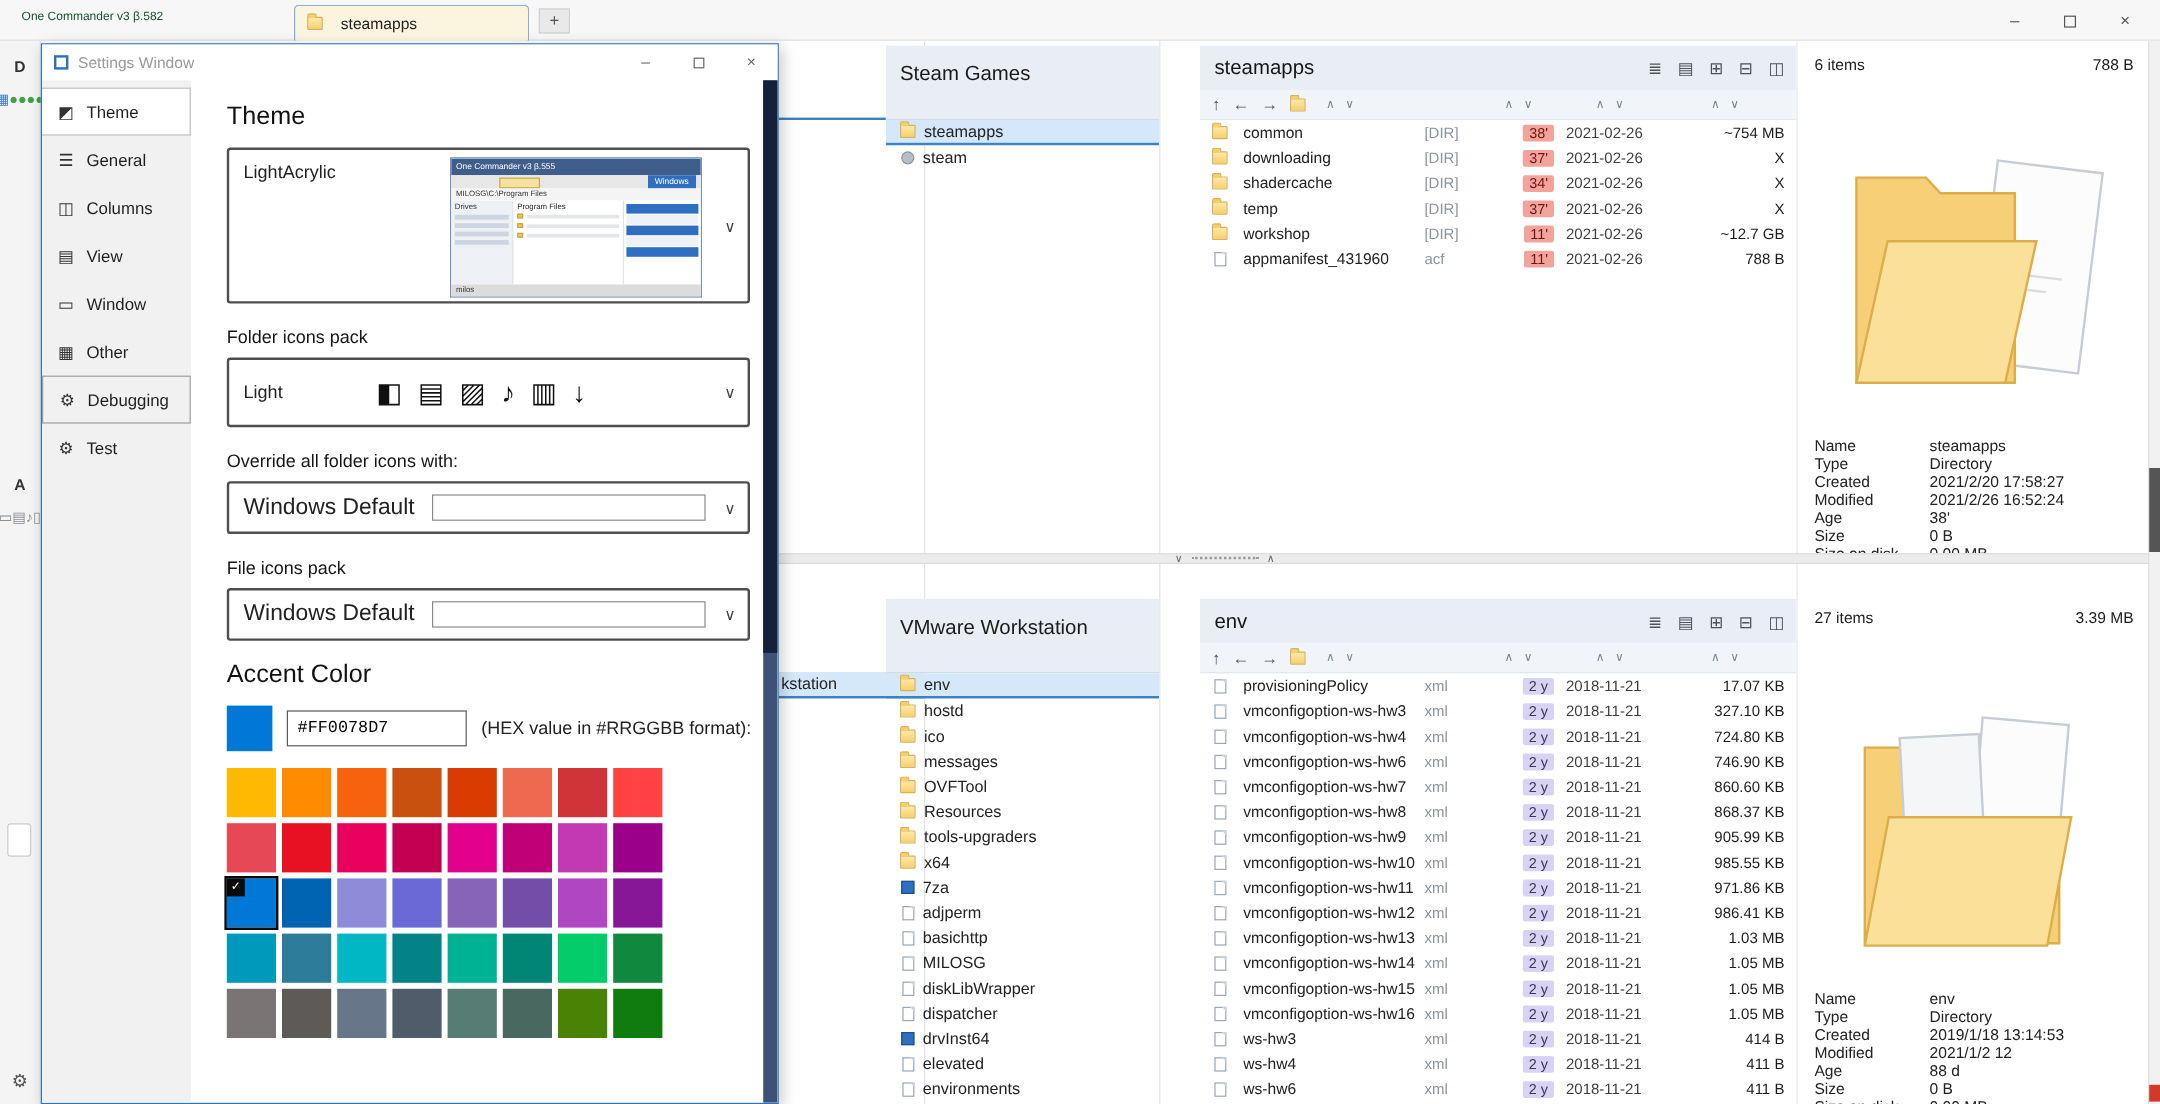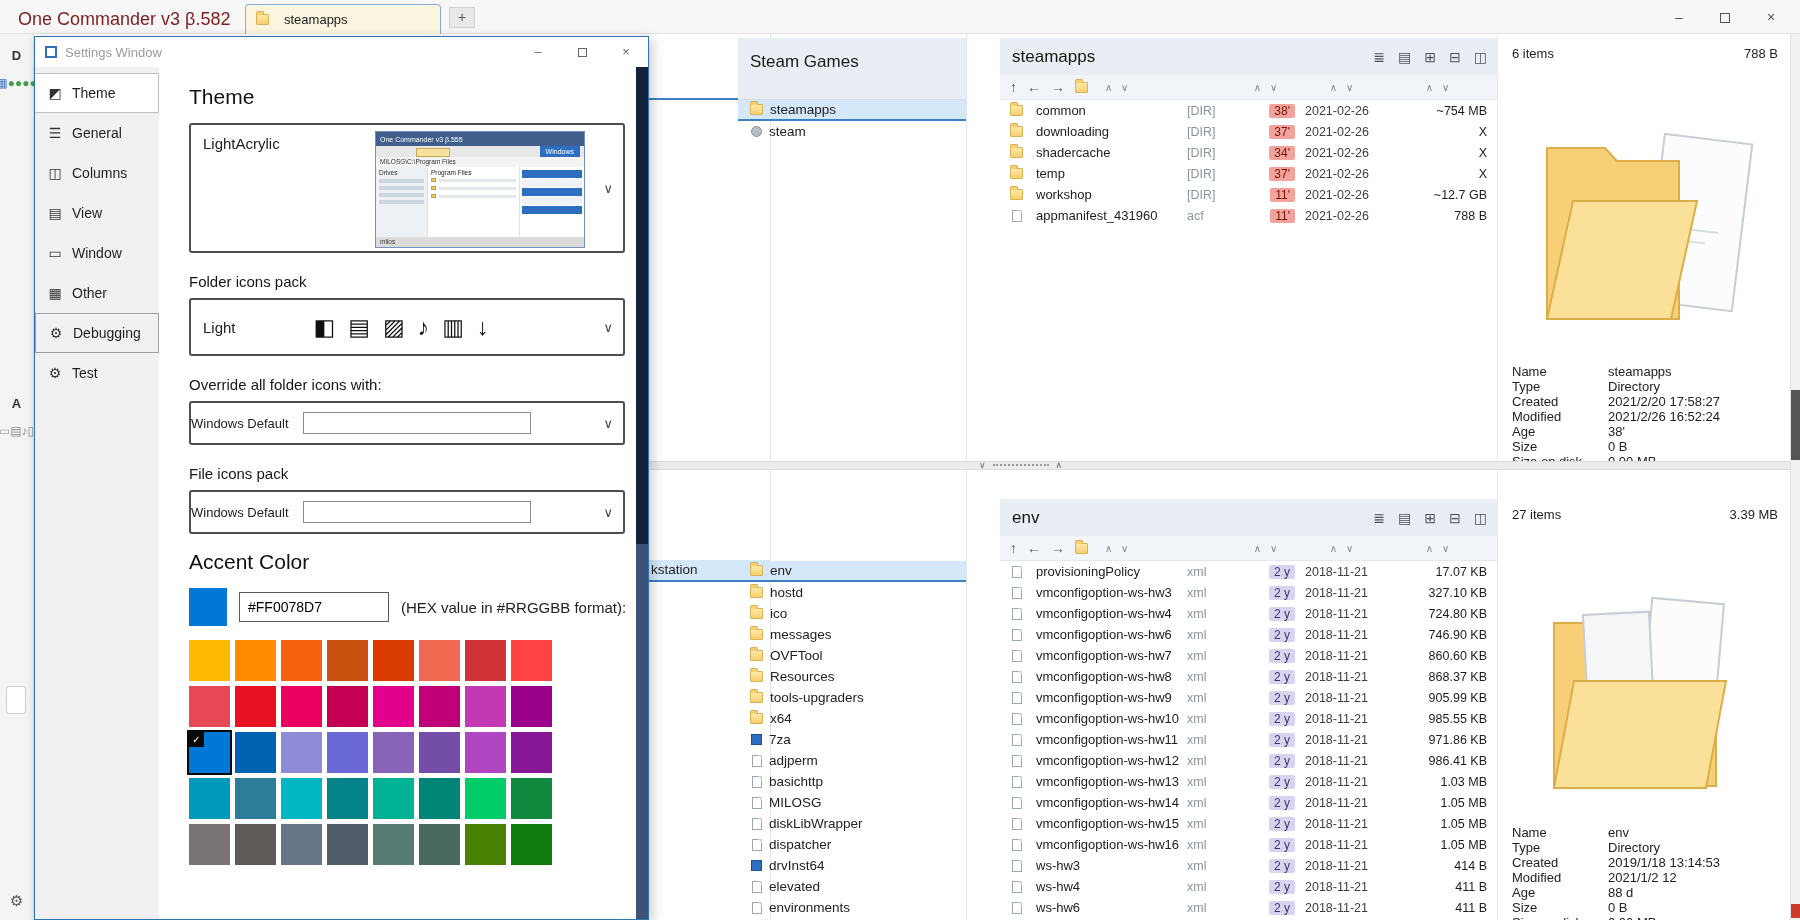--- a/index.html
+++ b/index.html
@@ -1,21 +1,21 @@
 <!DOCTYPE html>
 <html><head>
 <meta charset="utf-8">
 <style>
   *{box-sizing:border-box;margin:0;padding:0}
   html,body{width:1800px;height:920px;overflow:hidden;background:#fff;
     font-family:"Liberation Sans", sans-serif;color:#222}
 
   
   .titlebar{position:absolute;left:0;top:0;width:1800px;height:34px;background:#f7f7f7;border-bottom:1px solid #e2e2e2;z-index:5}
-  .app-title{position:absolute;left:18px;top:9px;font-size:18px;color:#7f1d1d;white-space:nowrap}
+  .app-title{position:absolute;left:18px;top:9px;font-size:10px;color:#14532d;white-space:nowrap}
   .tab{position:absolute;left:245px;top:4px;width:196px;height:30px;background:#fbf4de;border:1px solid #86aede;border-bottom:none;border-radius:4px 4px 0 0;display:flex;align-items:center;gap:8px;padding-left:10px;font-size:13px}
   .tab-plus{position:absolute;left:449px;top:7px;width:26px;height:21px;background:#e9e9e9;border:1px solid #d0d0d0;text-align:center;line-height:19px;font-size:14px;color:#555;cursor:default}
   .win-controls{position:absolute;right:6px;top:0;height:34px;display:flex}
   .wc{width:46px;text-align:center;line-height:34px;font-size:14px;color:#555}
   .wc-max i{display:inline-block;width:10px;height:10px;border:1px solid #555;vertical-align:middle}
 
   
   .rail{position:absolute;left:0;top:34px;width:34px;height:886px;background:#f4f4f4;border-right:1px solid #e3e3e3;z-index:4}
   .rail-top,.rail-mid{position:absolute;left:0;right:0;display:flex;flex-direction:column;align-items:center;gap:14px}
   .rail-top{top:14px}
@@ -105,26 +105,26 @@
   .h1{font-size:21px;color:#111;margin:6px 0 14px}
   .lbl{font-size:15px;color:#161616;margin:20px 0 8px}
   .combo{width:436px;border:2px solid #4e4e4e;border-radius:3px;position:relative;display:flex;align-items:center;background:#fff}
   .combo .chev{position:absolute;right:10px;color:#444;font-size:13px}
   .combo-theme{height:130px}
   .combo-theme .val{font-size:15px;margin:10px 0 0 12px;align-self:flex-start}
   .combo-pack{height:58px}
   .combo-pack .val{font-size:15px;margin-left:12px}
   .pack-icons{display:flex;gap:13px;margin-left:78px;font-size:23px;color:#101010}
   .combo-small{height:44px}
-  .combo-small .val{font-size:13px;white-space:nowrap}
+  .combo-small .val{font-size:19px;margin-left:12px;white-space:nowrap}
   .inner-input{width:228px;height:22px;border:1px solid #8a8a8a;background:#fff;margin-left:14px}
   .note{font-size:15px;color:#8d959d;margin-top:10px;width:432px;line-height:1.25}
   .accent-row{display:flex;align-items:center;margin-top:12px;gap:12px}
   .accent-swatch{width:38px;height:38px;flex:none}
-  .hex-input{width:150px;height:30px;border:1px solid #5a5a5a;font-size:14px;padding:0 8px;font-family:Liberation Sans, sans-serif}
+  .hex-input{width:150px;height:30px;border:1px solid #5a5a5a;font-size:14px;padding:0 8px;font-family:Liberation Mono, monospace}
   .hint{font-size:15px;white-space:nowrap}
   .palette{margin-top:14px;display:grid;grid-template-columns:repeat(8,41px);gap:5px;width:364px}
   .sw{width:41px;height:41px;position:relative}
   .sw.selected{outline:2px solid #0a0a0a;outline-offset:0}
   .sw.selected::before{content:"✓";position:absolute;left:0;top:0;width:15px;height:15px;background:#0a0a0a;color:#fff;font-size:10px;line-height:15px;text-align:center}
   .dlg-scroll{position:absolute;right:0;top:30px;width:12px;bottom:0;background:#3e5178}
   .dlg-thumbbar{position:absolute;top:0;left:0;right:0;height:56%;background:#14213c}
 
   
   .thumb{position:absolute;right:38px;top:6px;width:210px;height:117px;border:1px solid #7292bd;display:flex;flex-direction:column;font-size:7px;overflow:hidden;background:#fff}
@@ -337,20 +337,21 @@
     <span>∧</span>
   </div>
 </div>
 
 <div class="fm fm-bottom">
   <div class="col parent-col">
     <div class="parent-head"></div>
     <div class="parent-row">kstation</div>
   </div>
   <div class="col tree-col">
+    <div class="tree-head">VMware Workstation</div>
     <div class="tree-rows">
 
         <div class="trow sel">
           <span class="ic ic-folder"></span>
           <span>env</span>
         </div>
 
         <div class="trow">
           <span class="ic ic-folder"></span>
           <span>hostd</span>

